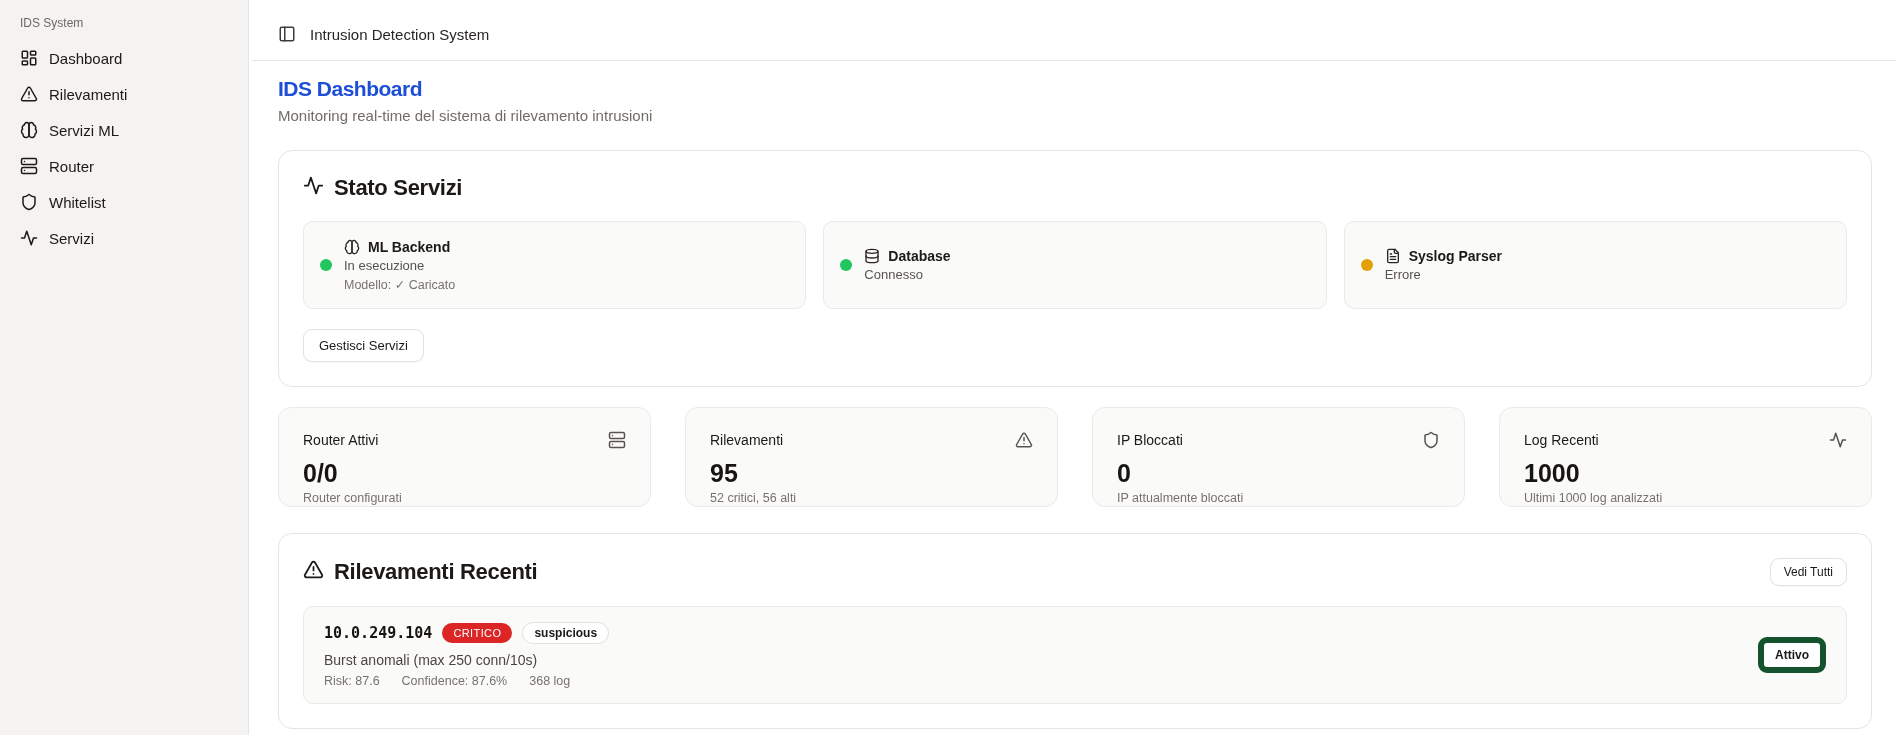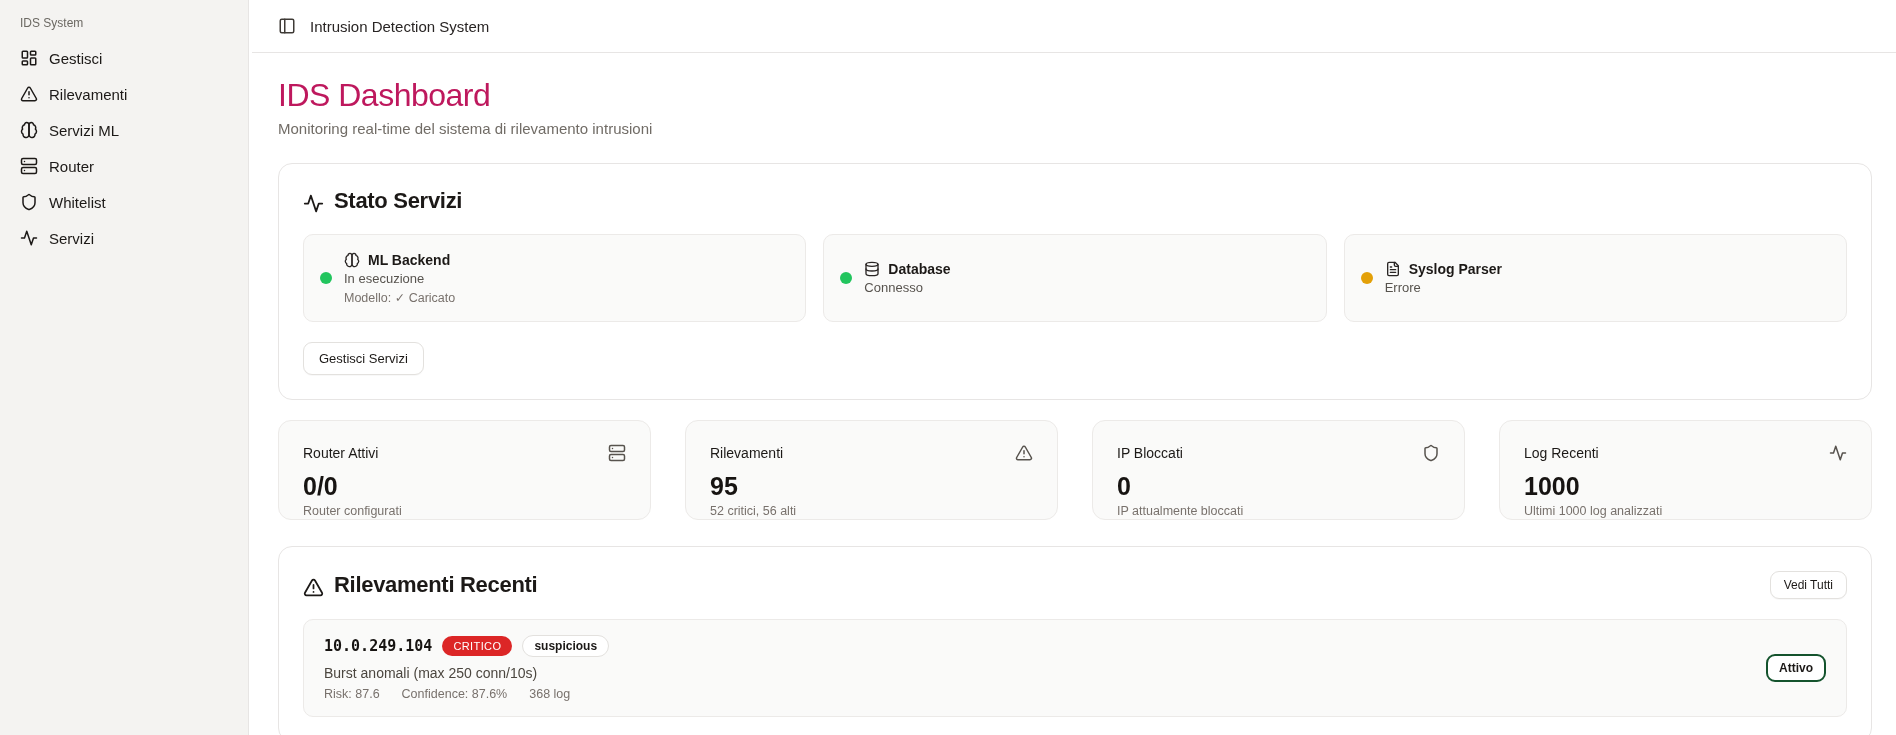--- a/index.html
+++ b/index.html
@@ -24,38 +24,38 @@
   }
   .side-item {
     display:flex; align-items:center; gap:11px;
     height:36px; padding:0 8px; border-radius:8px;
     font-size:15px; color:#1c1917; cursor:pointer;
   }
   .side-item .icon { width:18px; height:18px; color:#1c1917; }
 
   
   .topbar {
-    position:fixed; left:252px; right:0; top:0; height:53px;
+    position:fixed; left:252px; right:0; top:8px; height:53px;
     background:#fff; border-bottom:1px solid #e7e5e4;
     display:flex; align-items:center; gap:14px; padding:0 26px;
   }
   .topbar .icon { width:18px; height:18px; color:#3f3b36; cursor:pointer; }
   .topbar-title { font-size:15px; color:#292524; }
 
   
   .main { margin-left:252px; padding:24px 24px 0 26px; }
-  .page-title { font-size:32px; font-weight:400; letter-spacing:-0.5px; color:#be185d; }
+  .page-title { font-size:21px; font-weight:700; letter-spacing:-0.5px; color:#1d4ed8; }
   .page-subtitle { font-size:15px; color:#716c66; margin-top:6px; }
 
   .section-card {
     border:1px solid #e7e5e4; border-radius:14px; background:#fff;
     padding:24px; margin-top:26px;
   }
   .section-head { display:flex; align-items:center; justify-content:space-between; }
-  .section-title-wrap { display:flex; align-items:flex-end; gap:10px; }
+  .section-title-wrap { display:flex; align-items:flex-start; gap:10px; }
   .section-title-wrap .icon { width:21px; height:21px; color:#1c1917; }
   .section-title { font-size:22px; font-weight:700; letter-spacing:-0.3px; }
 
   
   .svc-grid { display:grid; grid-template-columns:repeat(3,1fr); gap:17px; margin-top:20px; }
   .svc-card {
     background:#fafaf9; border:1px solid #eceae8; border-radius:10px;
     padding:14px 16px; display:flex; align-items:center; gap:12px; min-height:88px;
   }
   .svc-dot { width:12px; height:12px; border-radius:50%; flex:none; }
@@ -98,41 +98,41 @@
     background:#dc2626; color:#fff; font-size:11px; font-weight:400; letter-spacing:0.4px;
     padding:4px 11px; border-radius:999px;
   }
   .badge-pill {
     background:#fff; border:1px solid #e3e1de; border-radius:999px;
     font-size:12px; font-weight:600; color:#1c1917; padding:3px 11px;
   }
   .det-desc { font-size:14px; color:#4b463f; margin-top:8px; }
   .det-stats { display:flex; gap:22px; font-size:12.5px; color:#78716c; margin-top:6px; }
   .badge-state {
-    align-self:center; background:#fff; border:2px solid #14532d; border-radius:9px;
+    align-self:center; background:#fff; border:6px solid #14532d; border-radius:9px;
     font-size:12px; font-weight:600; color:#1c1917; padding:5px 11px;
   }
 </style>
 </head>
 <body>
 
 <aside class="sidebar">
   <div class="sidebar-brand">IDS System</div>
 
   <nav>
     <div class="side-item">
       <span class="icon">
           <svg viewBox="0 0 24 24">
             <rect width="7" height="9" x="3" y="3" rx="1"></rect>
             <rect width="7" height="5" x="14" y="3" rx="1"></rect>
             <rect width="7" height="9" x="14" y="12" rx="1"></rect>
             <rect width="7" height="5" x="3" y="16" rx="1"></rect>
           </svg>
         </span>
-      <span>Gestisci</span>
+      <span>Dashboard</span>
     </div>
     <div class="side-item">
       <span class="icon">
           <svg viewBox="0 0 24 24">
             <path d="m21.73 18-8-14a2 2 0 0 0-3.48 0l-8 14A2 2 0 0 0 4 21h16a2 2 0 0 0 1.73-3Z"></path>
             <path d="M12 9v4"></path>
             <path d="M12 17h.01"></path>
           </svg>
         </span>
       <span>Rilevamenti</span>

